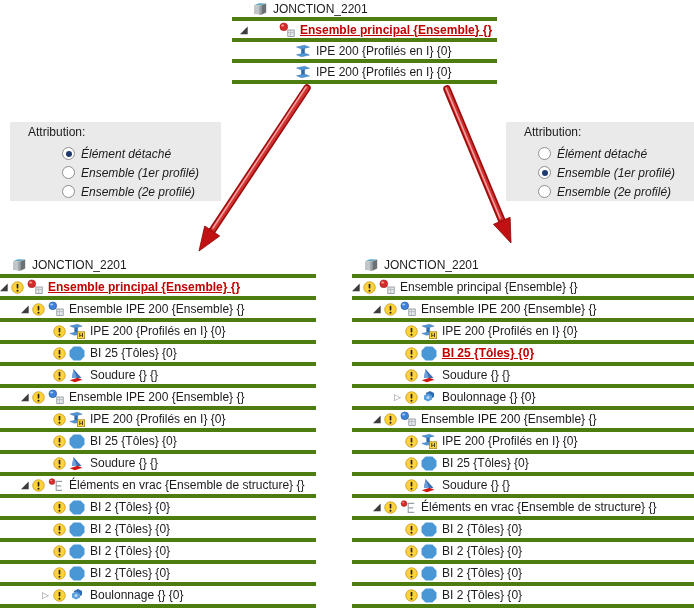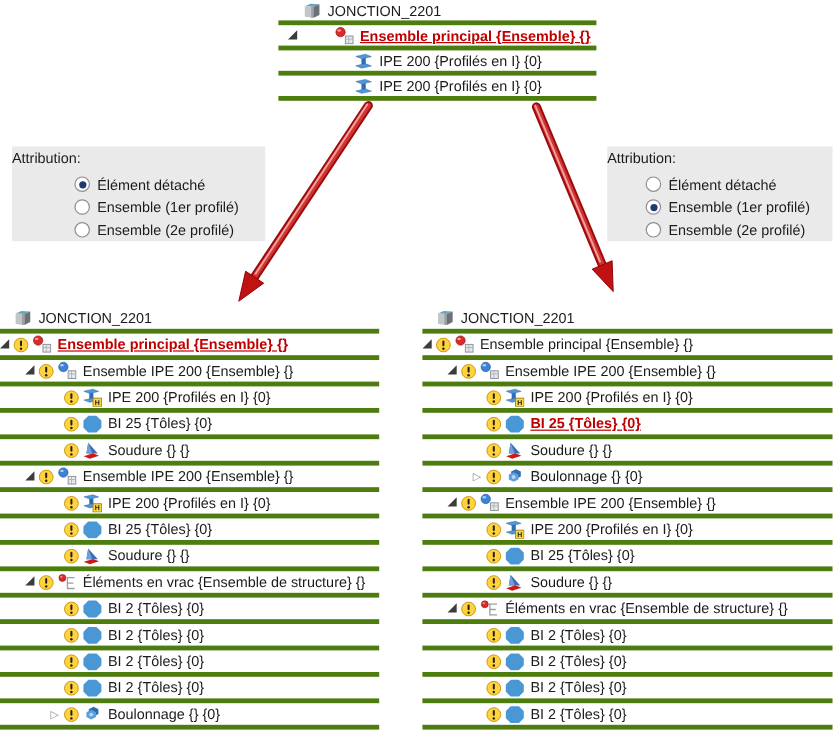--- a/index.html
+++ b/index.html
@@ -31,25 +31,25 @@
   .t-top .row.l2{padding-left:52px;}
 
   #tree-top{left:232px;top:0;width:265px;}
   #tree-left{left:0px;top:256px;width:316px;}
   #tree-right{left:352px;top:256px;width:342px;}
 
   
   .panel{position:absolute;background:#eaeaea;font-size:12px;color:#1b1b1b;}
   #panel-left{left:10px;top:122px;width:211px;height:79px;}
   #panel-right{left:506px;top:122px;width:188px;height:79px;}
-  .panel-title{position:absolute;left:0;top:3px;}
+  .panel-title{position:absolute;left:18px;top:3px;}
   .options{position:absolute;top:22px;display:flex;flex-direction:column;}
   #panel-left .options{left:52px;}
   #panel-right .options{left:32px;}
-  .option{height:19px;display:flex;align-items:center;}
+  .option{height:19px;display:flex;align-items:center;font-style:italic;}
   .radio{width:13px;height:13px;border-radius:50%;border:1px solid #8f8f8f;background:#fff;
          box-sizing:border-box;position:relative;flex:0 0 13px;margin-right:6px;}
   .radio.selected::after{content:"";position:absolute;left:2.5px;top:2.5px;width:6px;height:6px;
          border-radius:50%;background:#1f3a6e;}
   .option-label{white-space:nowrap;}
 
   
   #arrows{position:absolute;left:0;top:0;pointer-events:none;}
 </style>
 </head>

